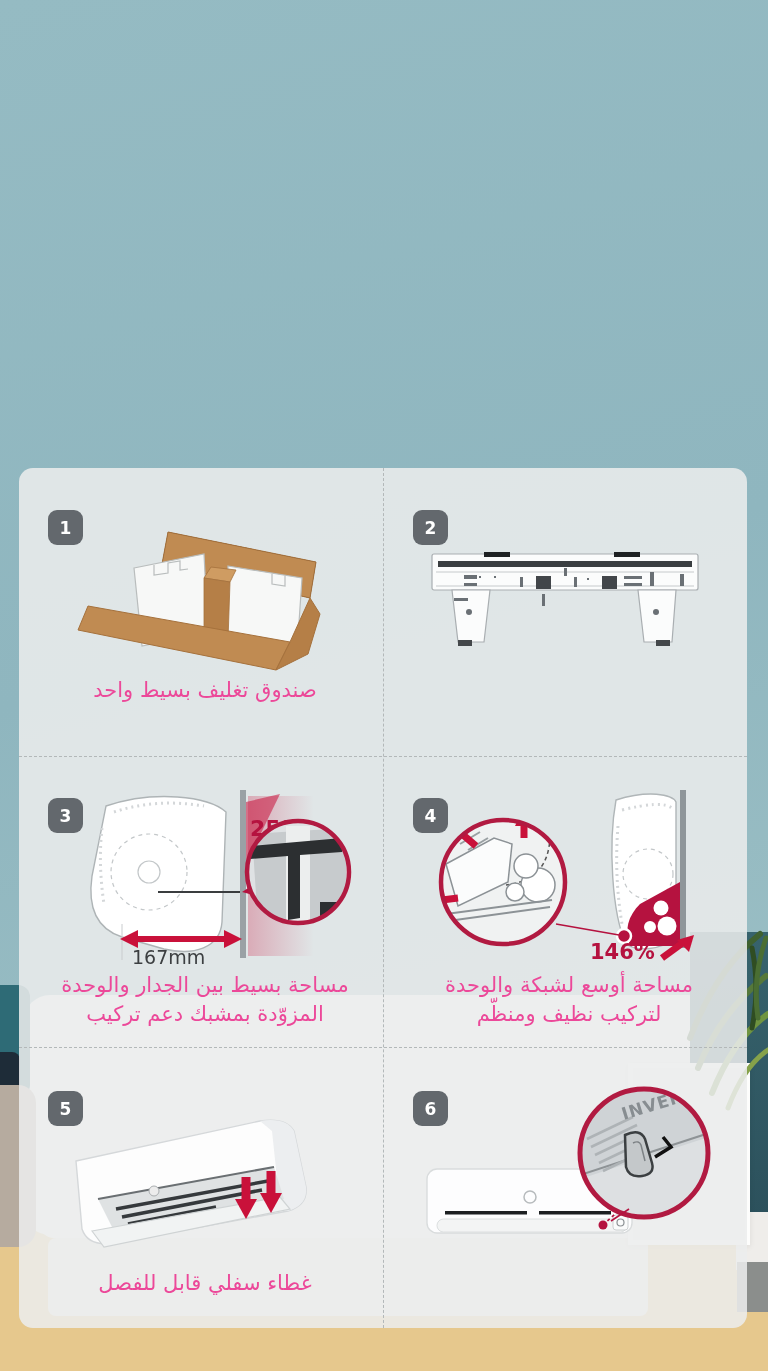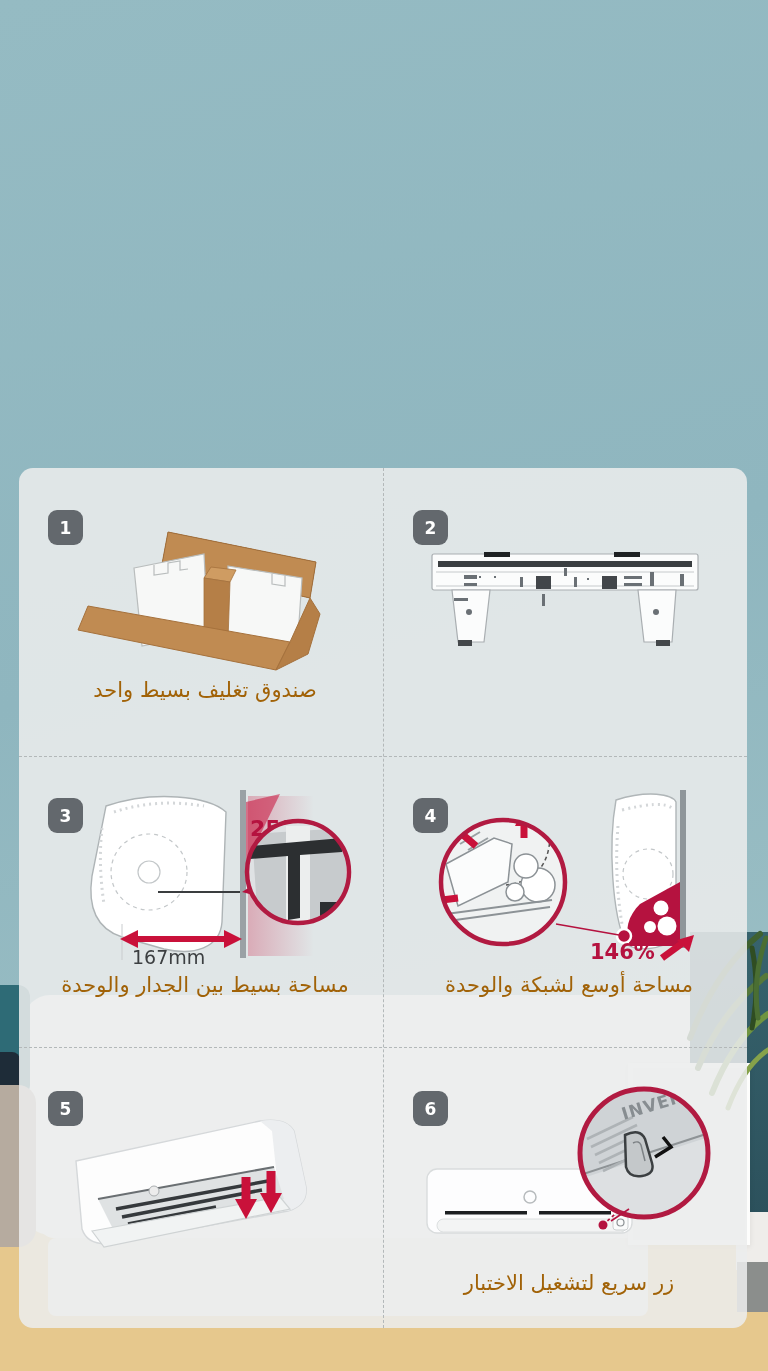--- a/index.html
+++ b/index.html
@@ -30,21 +30,21 @@
   
   .panel{position:absolute;left:19px;top:468px;width:728px;height:860px;border-radius:14px;
          background:rgba(235,237,237,.87);overflow:hidden;}
   .vdiv{position:absolute;left:364px;top:0;bottom:0;width:0;border-left:1px dashed #b3b8b9;}
   .hdiv{position:absolute;left:0;right:0;height:0;border-top:1px dashed #b3b8b9;}
   .cell{position:absolute;width:364px;}
   .badge{position:absolute;width:35px;height:35px;border-radius:9px;background:#63686d;color:#fff;
          display:flex;align-items:center;justify-content:center;font-size:17px;font-weight:bold;}
   .art{position:absolute;left:50%;transform:translateX(-50%);}
   .caption{position:absolute;left:0;right:0;text-align:center;direction:rtl;
-           font-size:21px;line-height:29px;color:#a16207;font-weight:500;margin-left:8px;}
+           font-size:21px;line-height:29px;color:#ec4899;font-weight:500;margin-left:8px;}
   svg text{font-family:"DejaVu Sans",sans-serif;}
 </style>
 </head>
 <body>
 
 <div class="stage">
 
   <div class="wall"></div>
   <div class="floor"></div>
   <div class="rug"></div>
@@ -159,20 +159,21 @@
         <g clip-path="url(#mag3)">
           <polygon points="216,50 310,44 310,140 222,140" fill="#c7cbcd"></polygon>
           <rect x="250" y="42" width="24" height="98" fill="#eceeee"></rect>
           <path d="M214,62 L306,54 L306,68 L264,71 L264,134 L252,136 L252,72 L214,75 Z" fill="#2c2f31"></path>
           <rect x="284" y="118" width="20" height="14" fill="#2c2f31"></rect>
         </g>
         <circle cx="262" cy="88" r="51" fill="none" stroke="#b11a41" stroke-width="4.5"></circle>
       </svg>
       <div class="caption" style="top:215px">
         <div>مساحة بسيط بين الجدار والوحدة</div>
+        <div>المزوّدة بمشبك دعم تركيب</div>
       </div>
     </div>
 
     <div class="cell" style="left:364px;top:288px;height:291px">
       <div class="badge" style="left:30px;top:42px">4</div>
       <svg class="art" style="top:30px" width="330" height="178" viewBox="0 0 330 178">
         <defs>
             <clipPath id="mag4">
               <circle cx="103" cy="96" r="62"></circle>
             </clipPath>
@@ -212,20 +213,21 @@
           <polygon points="52,40 68,44 56,57" fill="#c9113a"></polygon>
           <polygon points="30,115 44,106 46,122" fill="#c9113a"></polygon>
         </g>
         <circle cx="103" cy="96" r="62" fill="none" stroke="#b11a41" stroke-width="4.5"></circle>
         <text x="190" y="173" font-size="21" font-weight="bold" fill="#b5123f">146%</text>
         <line x1="262" y1="172" x2="284" y2="156" stroke="#c9113a" stroke-width="7"></line>
         <polygon points="294,149 289,166 277,154" fill="#c9113a"></polygon>
       </svg>
       <div class="caption" style="top:215px">
         <div>مساحة أوسع لشبكة والوحدة</div>
+        <div>لتركيب نظيف ومنظّم</div>
       </div>
     </div>
 
     <div class="cell" style="left:0;top:579px;height:281px">
       <div class="badge" style="left:29px;top:44px">5</div>
       <svg class="art" style="top:56px" width="330" height="168" viewBox="0 0 330 168">
         <path d="M40,58 L224,18 Q250,14 258,28 L270,84 Q272,102 252,108 L78,140 Q52,144 46,126 Z" fill="#fdfdfd" stroke="#d5d8da" stroke-width="1.4"></path>
         <path d="M224,18 Q250,14 258,28 L270,84 Q272,102 252,108 L244,104 L236,28 Z" fill="#eceef0"></path>
         <polygon points="62,96 238,64 248,96 78,128" fill="#dfe2e3"></polygon>
         <line x1="62" y1="96" x2="238" y2="64" stroke="#6a6f72" stroke-width="2"></line>
@@ -236,20 +238,21 @@
         </g>
         <polygon points="56,128 244,94 254,106 68,144" fill="#f1f3f3" stroke="#cfd3d4" stroke-width="1.2"></polygon>
         <circle cx="118" cy="88" r="5" fill="#ececec" stroke="#aaaeb0" stroke-width="1"></circle>
         <g stroke="#c9113a" stroke-width="9">
           <line x1="210" y1="74" x2="210" y2="100"></line>
           <line x1="235" y1="68" x2="235" y2="94"></line>
         </g>
         <polygon points="210,116 199,96 221,96" fill="#c9113a"></polygon>
         <polygon points="235,110 224,90 246,90" fill="#c9113a"></polygon>
       </svg>
+      <div class="caption" style="top:222px">غطاء سفلي قابل للفصل</div>
     </div>
 
     <div class="cell" style="left:364px;top:579px;height:281px">
       <div class="badge" style="left:30px;top:44px">6</div>
       <svg class="art" style="top:36px" width="336" height="172" viewBox="0 0 336 172">
         <defs>
             <clipPath id="mag6">
               <circle cx="247" cy="70" r="64"></circle>
             </clipPath>
           </defs>
@@ -274,16 +277,15 @@
             <line x1="206" y1="88" x2="252" y2="66"></line>
           </g>
           <path d="M228,52 q15,-7 20,4 l7,24 q3,11 -10,13 q-13,2 -16,-9 Z" fill="#c4c8ca" stroke="#3b3f41" stroke-width="2.5"></path>
           <path d="M236,60 q6,-3 8,2 l4,16" fill="none" stroke="#7d8285" stroke-width="1.5"></path>
           <polyline points="258,74 274,64 266,54" fill="none" stroke="#111" stroke-width="3.5"></polyline>
           <text transform="rotate(-17 262 22)" x="224" y="26" font-size="17" font-weight="bold" fill="#878d91" letter-spacing="1">INVERTER</text>
         </g>
         <circle cx="247" cy="70" r="64" fill="none" stroke="#b11a41" stroke-width="5"></circle>
         <line x1="214" y1="138" x2="232" y2="126" stroke="#b5123f" stroke-width="1.6"></line>
       </svg>
-      <div class="caption" style="top:222px">زر سريع لتشغيل الاختبار</div>
     </div>
   </div>
 </div>
 
 </body></html>

